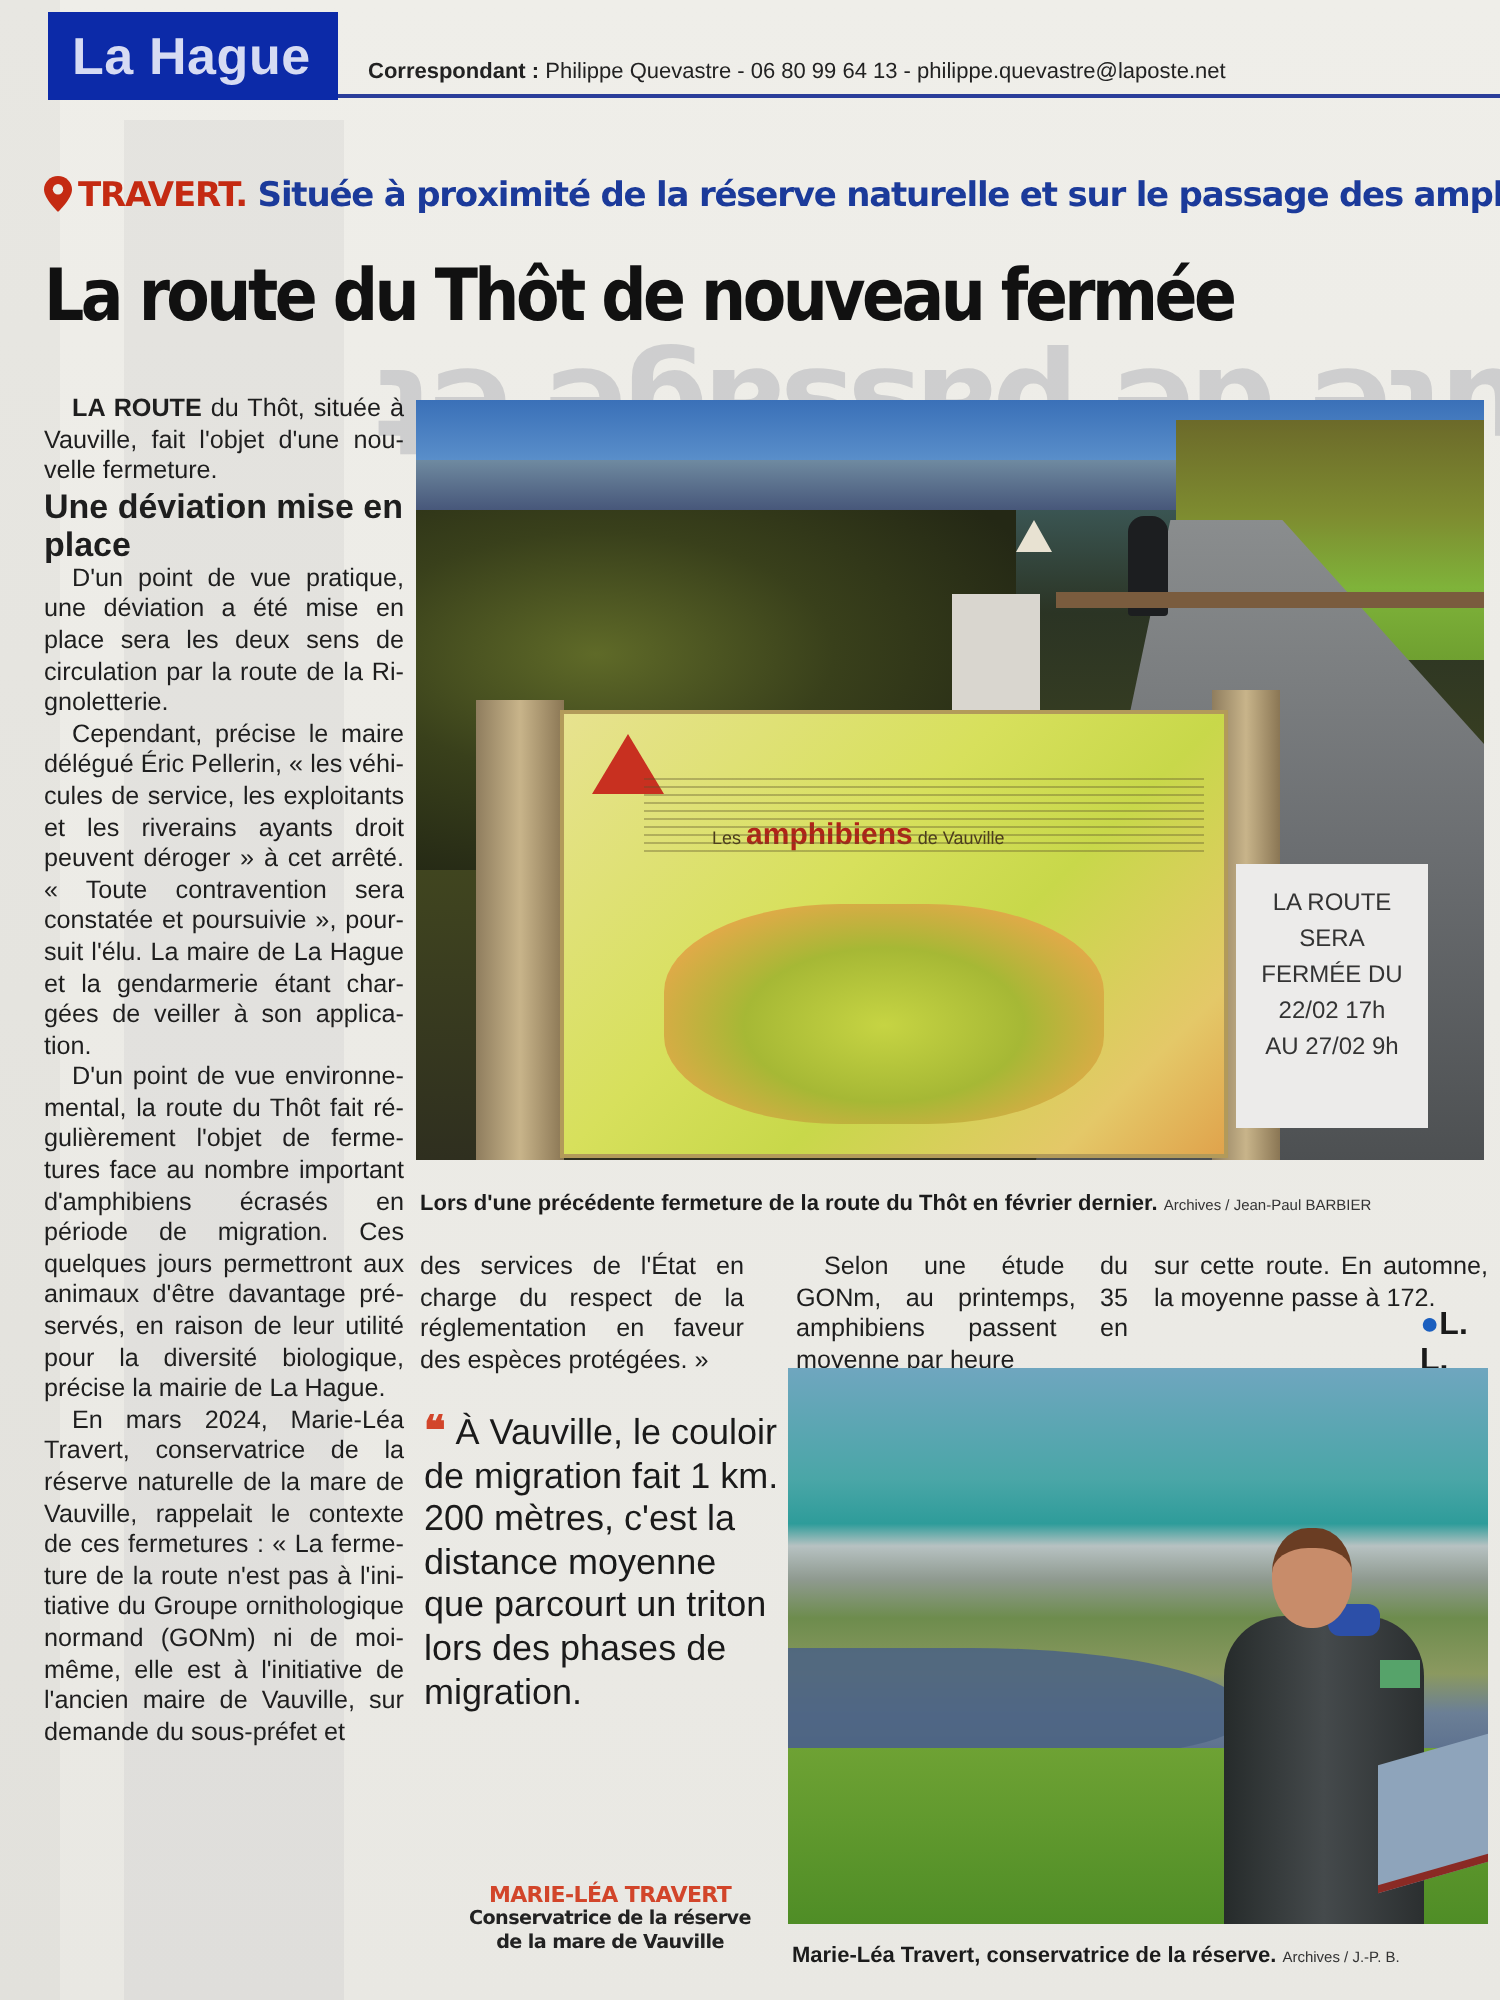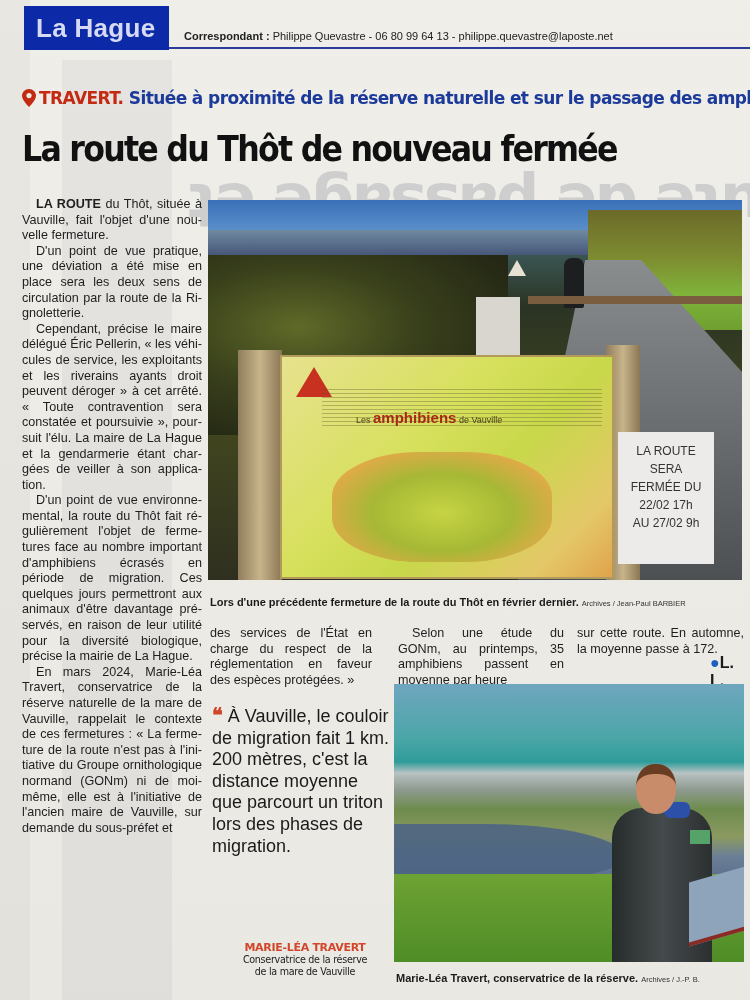--- a/index.html
+++ b/index.html
@@ -117,21 +117,21 @@
   .signoff .dot { color:#1b5fbf; }
   
   .quote {
     position:absolute; left:212px; top:705px; width:180px; font-size:18px; line-height:21.6px; color:#1a1a1a;
   }
   .quote .qmark { color:#d2452a; font-weight:bold; font-size:20px; font-family:"DejaVu Serif", serif; }
   .attrib {
     position:absolute; left:232px; top:941px; width:146px; text-align:center; font-family:"DejaVu Sans", sans-serif;
   }
   .attrib .name { color:#d2452a; font-size:11px; font-weight:bold; letter-spacing:-0.3px; }
-  .attrib .role { font-size:9.6px; font-weight:normal; line-height:12px; color:#222; letter-spacing:-0.3px; }
+  .attrib .role { font-size:9.6px; font-weight:bold; line-height:12px; color:#222; letter-spacing:-0.3px; }
   
   .photo2 {
     position:absolute; left:394px; top:684px; width:350px; height:278px; overflow:hidden;
     background:linear-gradient(180deg,#6fa6bf 0%,#4aa6a7 20%,#2e9c9a 28%,#b7c2c2 32%,#8f9a90 38%,#6d8c4d 45%,#8b9960 55%,#6b7f96 62%,#5b6f8e 70%,#6f9d3a 80%,#5f9e2c 100%);
   }
   .photo2 .lagoon { position:absolute; left:0; top:140px; width:230px; height:55px; background:#4d6483; border-radius:0 60% 40% 0; opacity:0.9; }
   .photo2 .field { position:absolute; left:0; top:190px; width:350px; height:88px; background:linear-gradient(180deg,#6ea234,#4f8d26); }
   .photo2 .person { position:absolute; left:218px; top:80px; width:104px; height:198px; }
   .photo2 .head { position:absolute; left:24px; top:0; width:40px; height:50px; background:#c88c6a; border-radius:45% 45% 48% 48%; border-top:10px solid #6a3d23; box-sizing:border-box; }
   .photo2 .jacket { position:absolute; left:0; top:44px; width:100px; height:154px; background:linear-gradient(90deg,#262b2b,#454a4c,#2b2f30); border-radius:30px 30px 0 0; }
@@ -159,20 +159,21 @@
   </svg><span class="place">TRAVERT.</span>
   <span class="sub">Située à proximité de la réserve naturelle et sur le passage des amphibiens</span>
 </div>
 
 <div class="ghost-headline">route de passage et</div>
 
 <div class="headline">La route du Thôt de nouveau fermée</div>
 
 <div class="col col1">
   <p class="lead"><b>LA ROUTE</b><span> du Thôt, située à Vauville, fait l'objet d'une nou­velle fermeture.</span></p>
+  <p class="subhead">Une déviation mise en place</p>
   <p>D'un point de vue pratique, une déviation a été mise en place sera les deux sens de circulation par la route de la Ri­gnoletterie.</p>
   <p>Cependant, précise le maire délégué Éric Pellerin, « les véhi­cules de service, les exploitants et les riverains ayants droit peuvent déroger » à cet arrêté. « Toute contravention sera constatée et poursuivie », pour­suit l'élu. La maire de La Hague et la gendarmerie étant char­gées de veiller à son applica­tion.</p>
   <p>D'un point de vue environne­mental, la route du Thôt fait ré­gulièrement l'objet de ferme­tures face au nombre important d'amphibiens écrasés en période de migration. Ces quelques jours permettront aux animaux d'être davantage pré­servés, en raison de leur utilité pour la diversité biologique, précise la mairie de La Hague.</p>
   <p>En mars 2024, Marie-Léa Travert, conservatrice de la réserve naturelle de la mare de Vauville, rappelait le contexte de ces fermetures : « La ferme­ture de la route n'est pas à l'ini­tiative du Groupe ornitholo­gique normand (GONm) ni de moi-même, elle est à l'initiative de l'ancien maire de Vauville, sur demande du sous-préfet et</p>
 </div>
 
 <div class="photo1">
   <div class="hill"></div>
   <div class="grass"></div>
   <div class="bush"></div>

